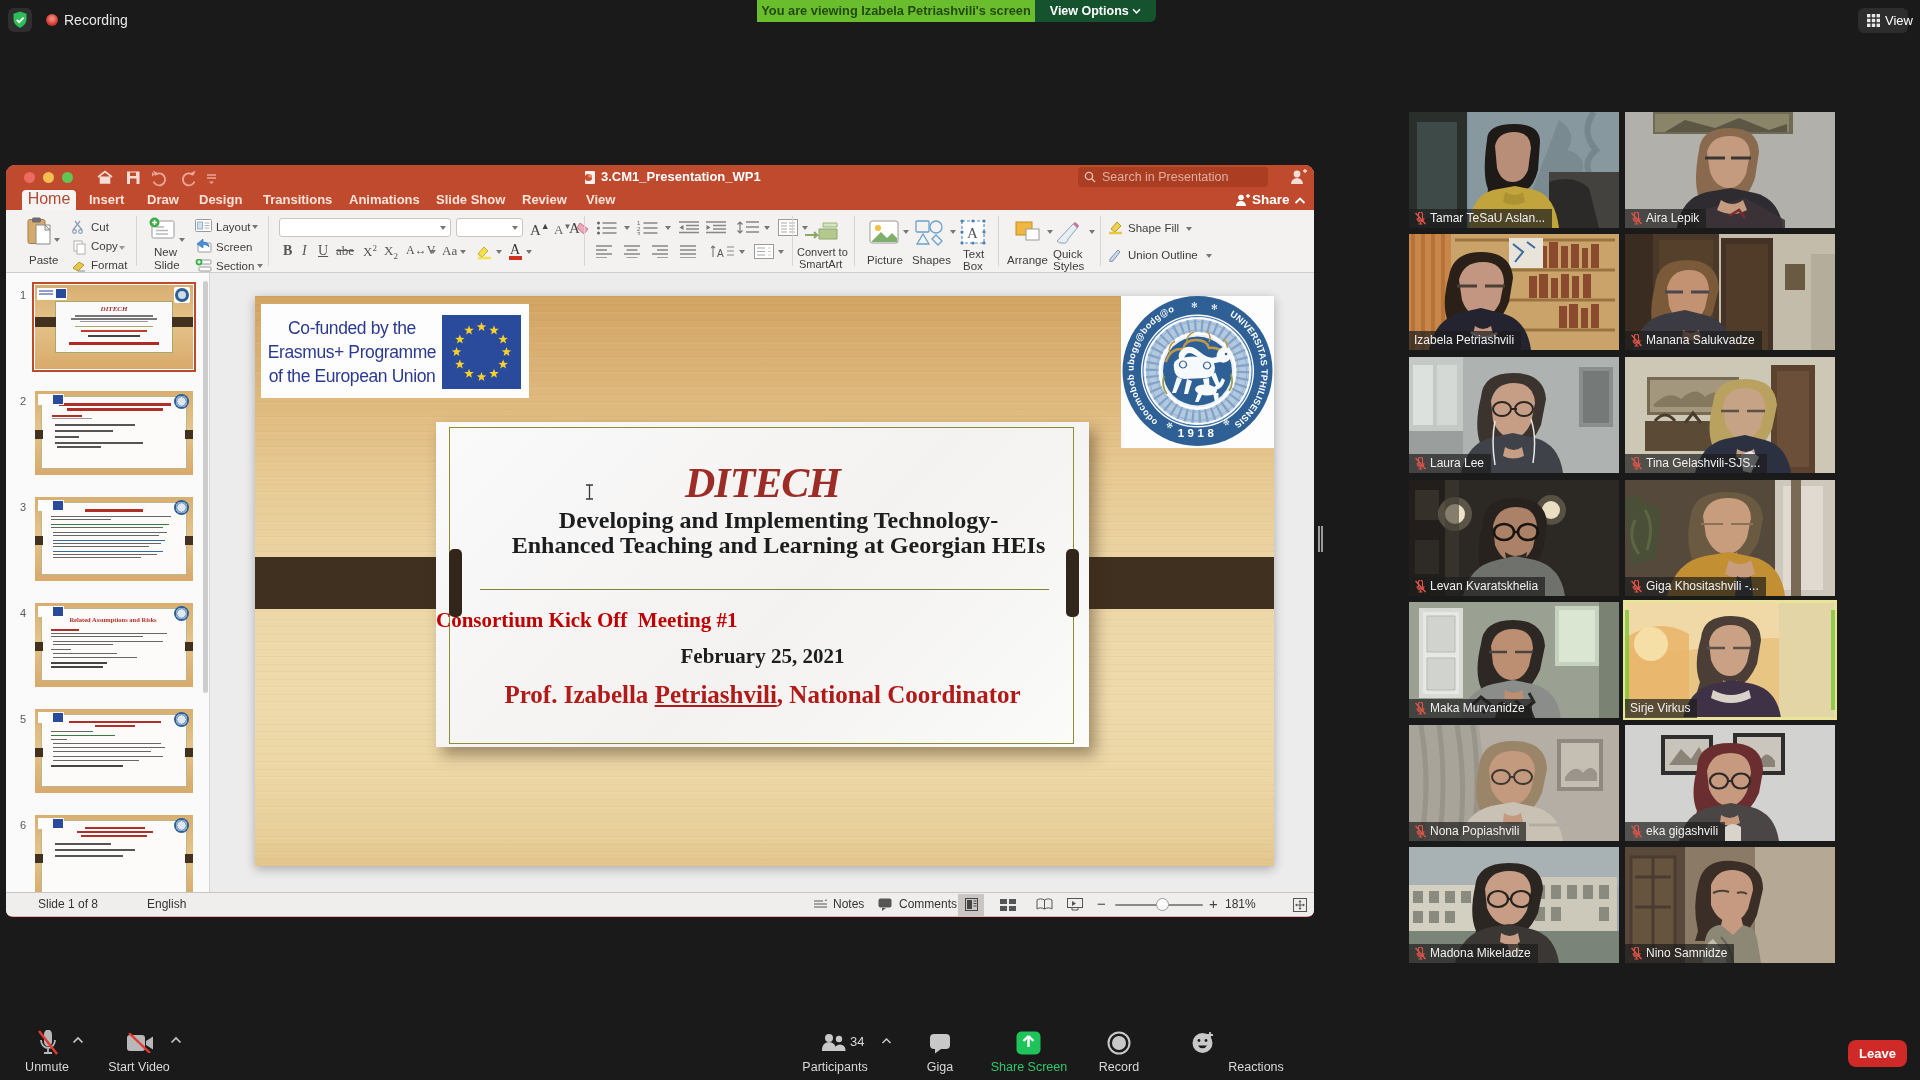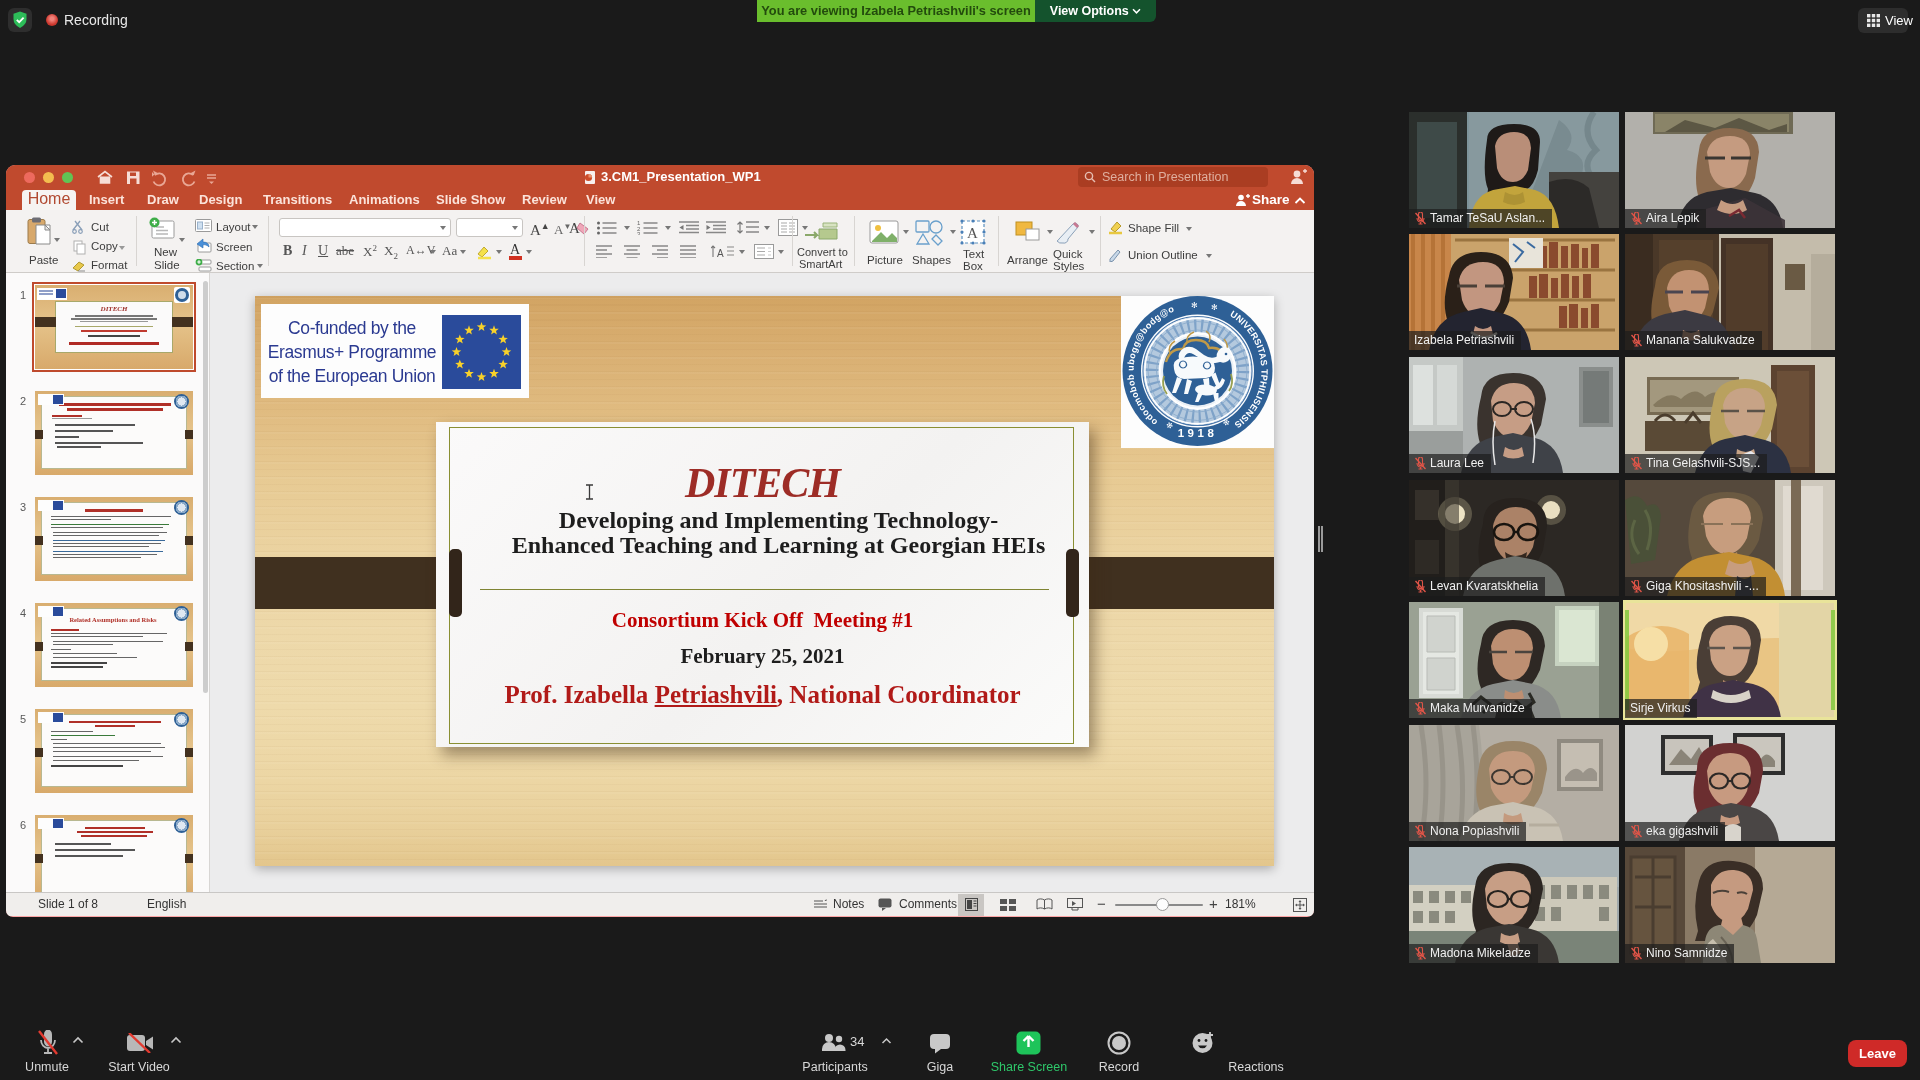--- a/index.html
+++ b/index.html
@@ -575,21 +575,21 @@
         <div class="abs" style="left:0; top:261px; width:200px; height:52px; background:#40301f;"></div>
         <div class="abs" style="left:194px; top:253px; width:13px; height:68px; background:#32251a; border-radius:5px; z-index:5;"></div>
         <div class="abs" style="left:814px; top:261px; width:205px; height:52px; background:#40301f;"></div>
         <div class="abs" style="left:811px; top:253px; width:13px; height:68px; background:#32251a; border-radius:5px; z-index:5;"></div>
 
         <div class="abs" id="card">
           <div class="abs" style="left:13px; top:5px; right:15px; bottom:3px; border:1px solid #8a8f33;"></div>
           <div class="abs" style="left:0; top:37px; width:100%; text-align:center; color:#9d2c26; letter-spacing:-1px; font-size:42px; font-weight:bold; font-style:italic; font-family:'Liberation Serif',serif;">DITECH</div>
           <div class="abs" style="left:0; top:86px; width:100%; text-align:center; color:#1d1d1d; font-size:24px; line-height:25px; font-weight:bold; font-family:'Liberation Serif',serif;margin-left:16px;">Developing and Implementing Technology-<br>Enhanced Teaching and Learning at Georgian HEIs</div>
           <div class="abs" style="left:44px; top:167px; width:569px; height:0; border-top:1px solid #7f8433;"></div>
-          <div class="abs" style="left:0; top:186px; width:100%; text-align:center; color:#c00000; font-size:21px; font-weight:bold; font-family:'Liberation Serif',serif;">Consortium Kick Off&nbsp; Meeting #1</div>
+          <div class="abs" style="left:0; top:186px; width:100%; color:#c00000; font-size:21px; font-weight:bold; font-family:'Liberation Serif',serif;">Consortium Kick Off&nbsp; Meeting #1</div>
           <div class="abs" style="left:0; top:222px; width:100%; text-align:center; color:#1d1d1d; font-size:21px; font-weight:bold; font-family:'Liberation Serif',serif;">February 25, 2021</div>
           <div class="abs" style="left:0; top:259px; width:100%; text-align:center; color:#b11a18; font-size:25px; font-weight:bold; font-family:'Liberation Serif',serif;">Prof. Izabella <span style="text-decoration:underline;">Petriashvili</span>, National Coordinator</div>
         </div>
 
         <svg class="abs" style="left:330px; top:188px;" width="9" height="16" viewBox="0 0 9 16">
           <path d="M1 1 h7 M4.5 1 v14 M1 15 h7" stroke="#3a3a3a" stroke-width="1.3" fill="none"></path>
         </svg>
       </div>
     </div>
     <div class="abs" id="statusbar">

